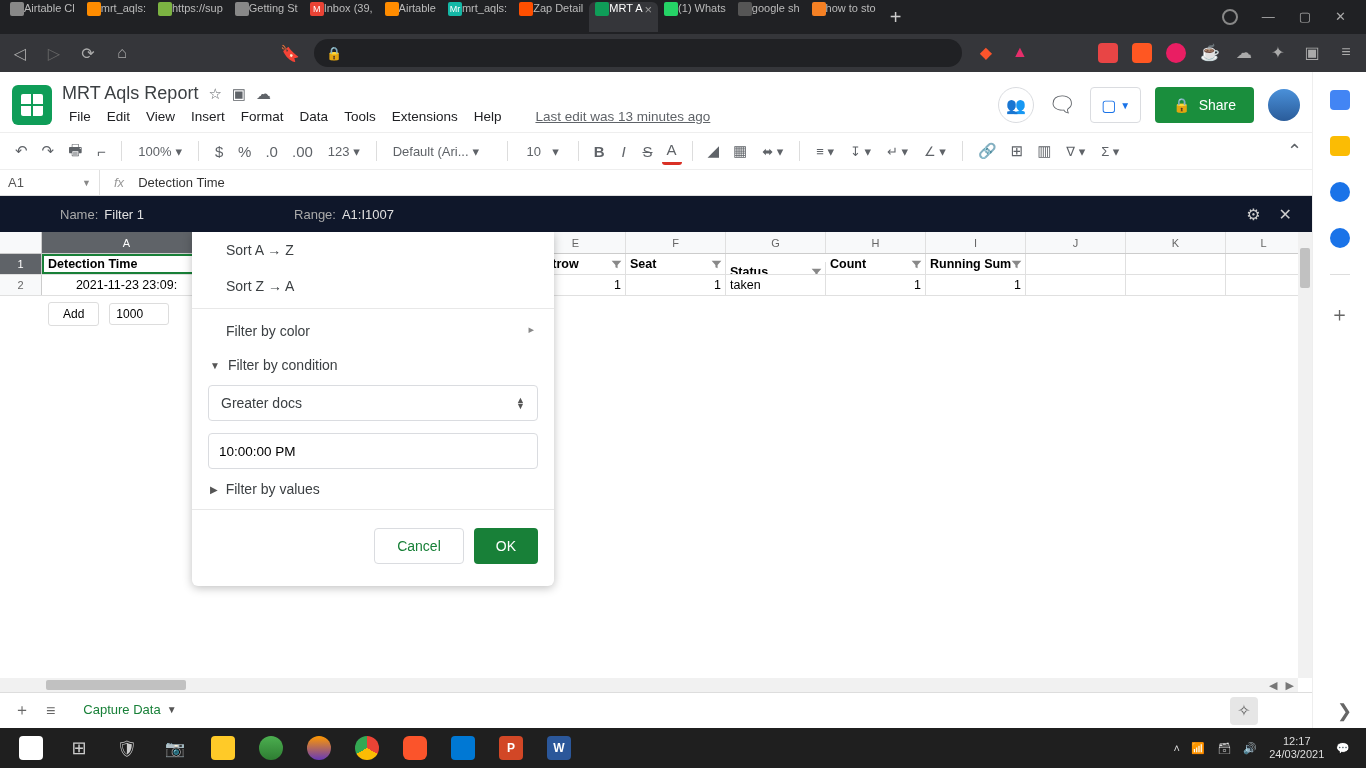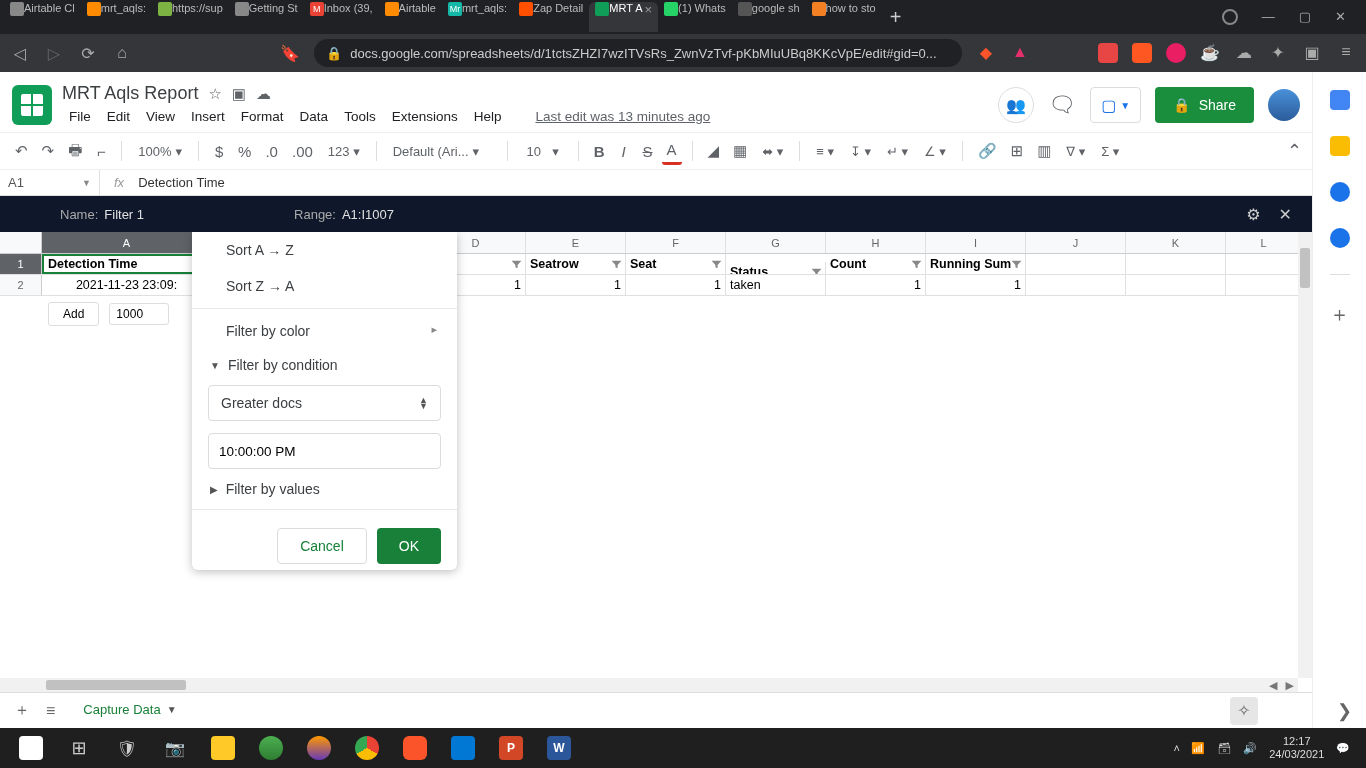--- a/index.html
+++ b/index.html
@@ -71,21 +71,21 @@
 .hdr-row .cell { font-weight:700;}
 .cell.sel { border:2px solid #188038; line-height:17px;}
 .filter-ic { position:absolute; right:2px; top:3px; width:13px; height:13px; color:#188038;}
 .filter-ic.grey { color:#888;}
 
 .addrows { display:flex; align-items:center; gap:10px; padding:6px 48px;}
 .addrows button { border:1px solid #ddd; background:#fff; padding:4px 14px; font-size:12px; border-radius:3px; cursor:pointer;}
 .addrows input { border:1px solid #ddd; width:60px; padding:3px 6px; font-size:12px; border-radius:3px;}
 
 
-.filter-panel { position:absolute; left:192px; top:0; width:265px; background:#fff; box-shadow:0 2px 10px rgba(0,0,0,.25); border-radius:0 0 6px 6px; font-size:14px; color:#3c4043; z-index:50; padding-bottom:0;}
+.filter-panel { position:absolute; left:192px; top:0; width:362px; background:#fff; box-shadow:0 2px 10px rgba(0,0,0,.25); border-radius:0 0 6px 6px; font-size:14px; color:#3c4043; z-index:50; padding-bottom:16px;}
 .fp-item { padding:10px 20px 10px 34px; cursor:pointer;}
 .fp-item.arrow::after { content:"▸"; float:right; color:#888; font-size:11px;}
 .fp-div { height:1px; background:#e8e8e8; margin:4px 0;}
 .fp-sec { padding:8px 20px 8px 18px; display:flex; align-items:center; gap:8px; cursor:pointer;}
 .fp-caret { font-size:10px; color:#555;}
 .fp-select { margin:4px 16px; border:1px solid #dadce0; border-radius:4px; height:36px; display:flex; align-items:center; padding:0 12px; justify-content:space-between; cursor:pointer;}
 .fp-updn { font-size:9px; line-height:6px; color:#555;}
 .fp-input { margin:8px 16px 4px; border:1px solid #dadce0; border-radius:4px; height:36px; padding:0 10px; font-size:13.5px; width:calc(100% - 32px);}
 .fp-btns { display:flex; justify-content:flex-end; gap:10px; padding:14px 16px 6px;}
 .fp-btns button { height:36px; padding:0 22px; border-radius:4px; font-size:14px; cursor:pointer;}
@@ -181,21 +181,20 @@
 
 <div class="addr-bar">
   <span class="addr-btn">◁</span>
   <span class="addr-btn" style="color:#666">▷</span>
   <span class="addr-btn">⟳</span>
   <span class="addr-btn">⌂</span>
   <span style="flex:0 0 120px"></span>
   <span class="addr-btn">🔖</span>
   <div class="url-box">
     <span>🔒</span>
-    <span>docs.google.com/spreadsheets/d/1tctsZHZI7wzITVsRs_ZwnVzTvf-pKbMIuUBq8KKcVpE/edit#gid=0...</span>
   </div>
   <div class="ext-icons">
     <span class="addr-btn" style="color:#fb542b">◆</span>
     <span class="addr-btn" style="color:#e62e6b">▲</span>
     <span style="width:40px"></span>
     <span class="ext-icon" style="background:#e84545"></span>
     <span class="ext-icon" style="background:#ff5722"></span>
     <span class="ext-icon" style="background:#e91e63;border-radius:50%"></span>
     <span class="addr-btn">☕</span>
     <span class="addr-btn">☁</span>

